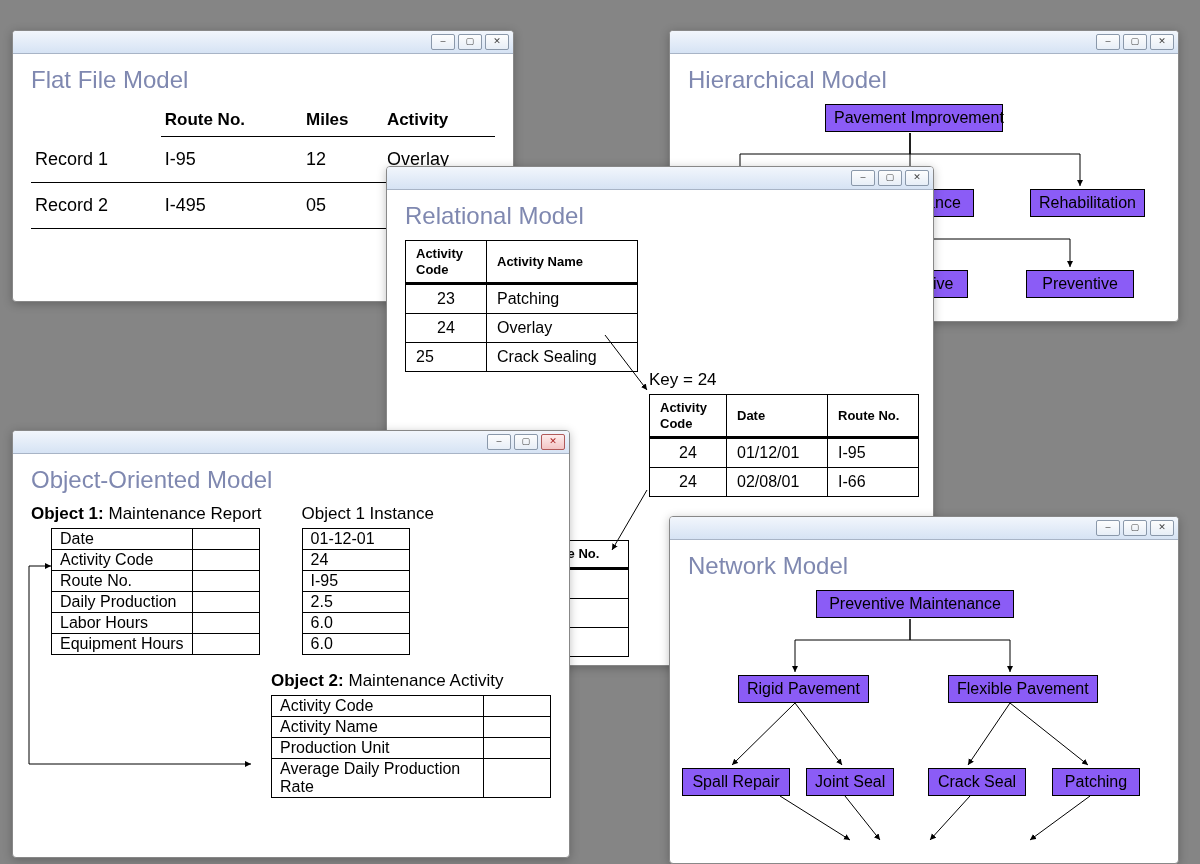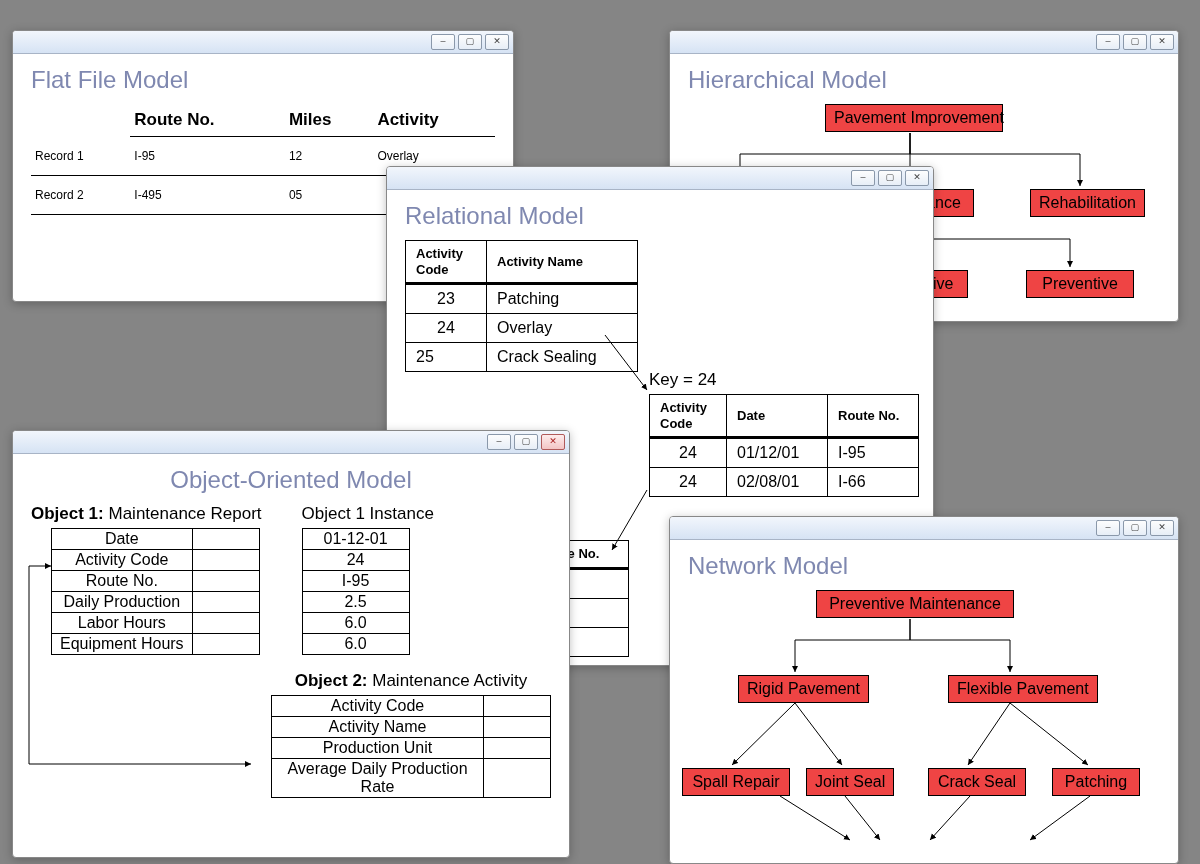--- a/index.html
+++ b/index.html
@@ -54,40 +54,40 @@
   .flat-table { width:100%; border-collapse: collapse; }
   .flat-table th {
     text-align: left;
     font-size: 17px;
     padding: 6px 4px;
     border-bottom: 1px solid #000;
     font-weight: 600;
   }
   .flat-table th:first-child { border-bottom: none; }
   .flat-table td {
-    font-size: 12px;
+    font-size: 18px;
     padding: 12px 4px;
     border-bottom: 1px solid #000;
   }
   
   .rel-table { border-collapse: collapse; font-size:16px; }
   .rel-table th, .rel-table td {
     border:1px solid #000;
     padding:5px 10px;
     text-align:left;
     font-weight:400;
   }
   .rel-table th { font-size:13px; line-height:1.2; font-weight:600; }
   .rel-table thead tr { border-bottom:3px solid #000; }
   .keylabel { font-size:17px; margin-bottom:4px; }
   
   .boxnode {
     position:absolute;
     border:1px solid #000;
-    background:#ef4444;
+    background:#8b5cf6;
     text-align:center;
     font-size:16px;
     padding:4px 8px;
     white-space:nowrap;
   }
   svg.arrows { position:absolute; top:0; left:0; pointer-events:none; }
   
   .oo-table { border-collapse:collapse; font-size:16px; }
   .oo-table td { border:1px solid #000; padding:1px 8px; }
   .oo-table td.val { min-width:50px; }
@@ -289,21 +289,21 @@
     </svg>
   </div>
 </div>
 
 <div class="window" style="left:12px; top:430px; width:558px; height:428px;">
   <div class="titlebar">
     <div class="winbtn">–</div>
     <div class="winbtn">▢</div>
     <div class="winbtn close">✕</div>
   </div>
-  <div class="content" style="position:relative;text-align:center;">
+  <div class="content" style="position:relative;">
     <h2 class="model-title">Object-Oriented Model</h2>
 
     <div style="display:flex; gap:40px; align-items:flex-start; margin-top:8px;">
       <div>
         <div class="oo-label">
           <b>Object 1:</b>&nbsp;<span>Maintenance Report</span>
         </div>
         <table class="oo-table" style="margin-left:20px;">
           <tbody>
               <tr>

